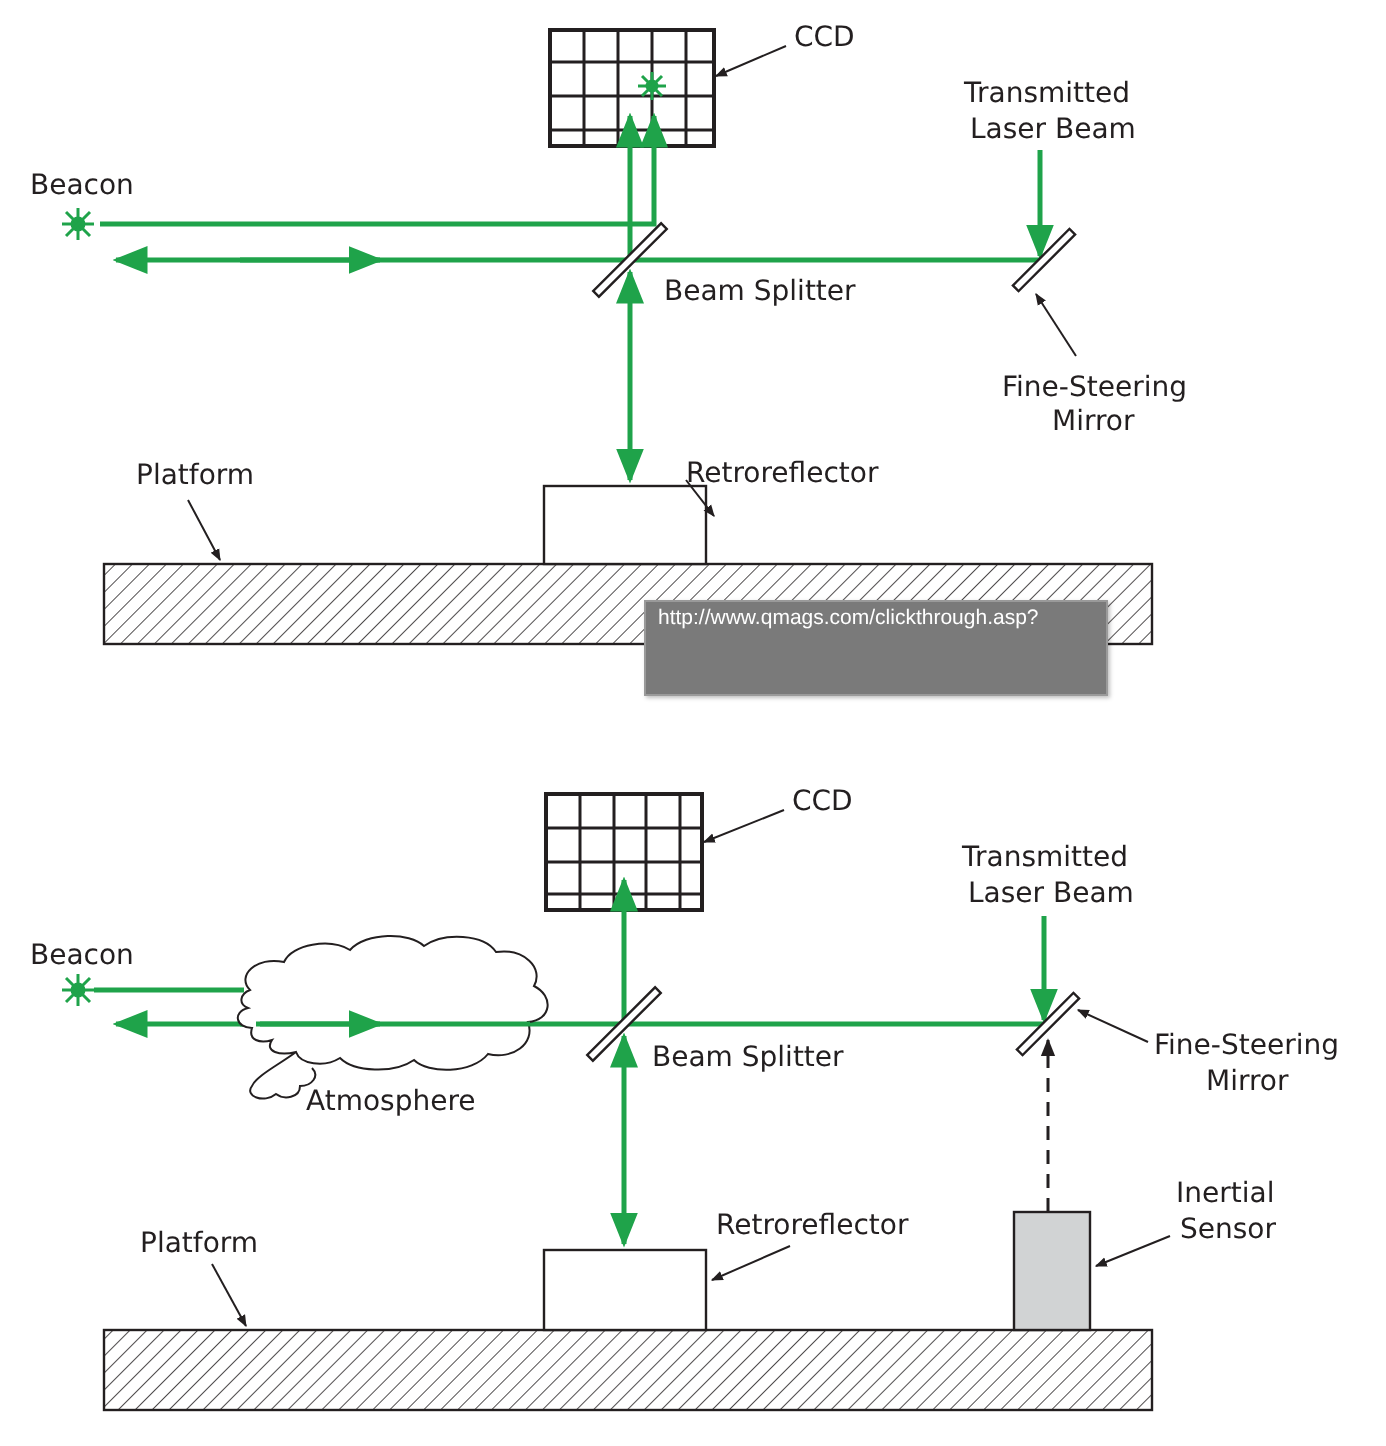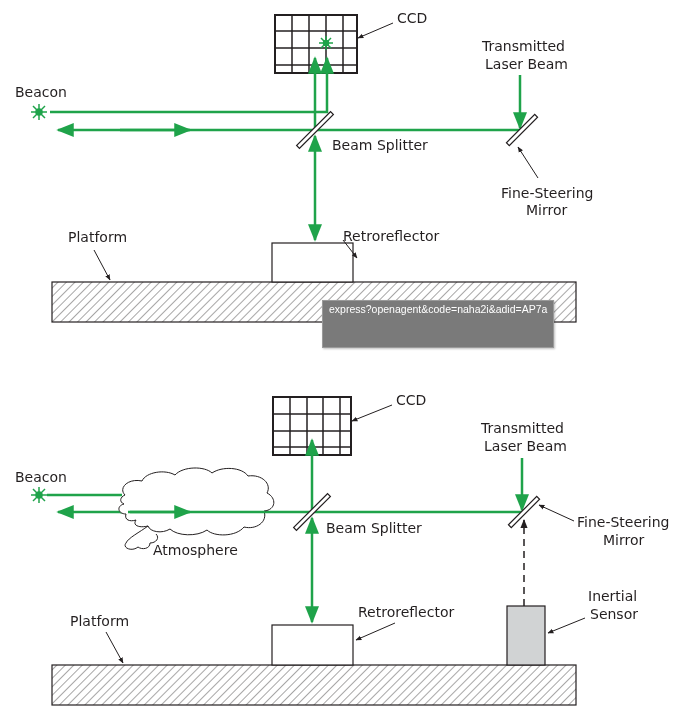--- a/index.html
+++ b/index.html
@@ -169,14 +169,14 @@
     <line x1="106" y1="632" x2="123" y2="663" stroke="#231f20" stroke-width="1" marker-end="url(#ka)"></line>
     <text class="lbl" x="358" y="617">Retroreflector</text>
     <line x1="395" y1="623" x2="356" y2="640" stroke="#231f20" stroke-width="1" marker-end="url(#ka)"></line>
     <text class="lbl" x="588" y="601">Inertial</text>
     <text class="lbl" x="590" y="619">Sensor</text>
     <line x1="585" y1="618" x2="548" y2="633" stroke="#231f20" stroke-width="1" marker-end="url(#ka)"></line>
   </g>
 </svg>
 
 <div class="tooltip">
-  <div>express?openagent&amp;code=naha2i&amp;adid=AP7a</div>
+  <div>http://www.qmags.com/clickthrough.asp?</div>
 </div>
 
 </body></html>

